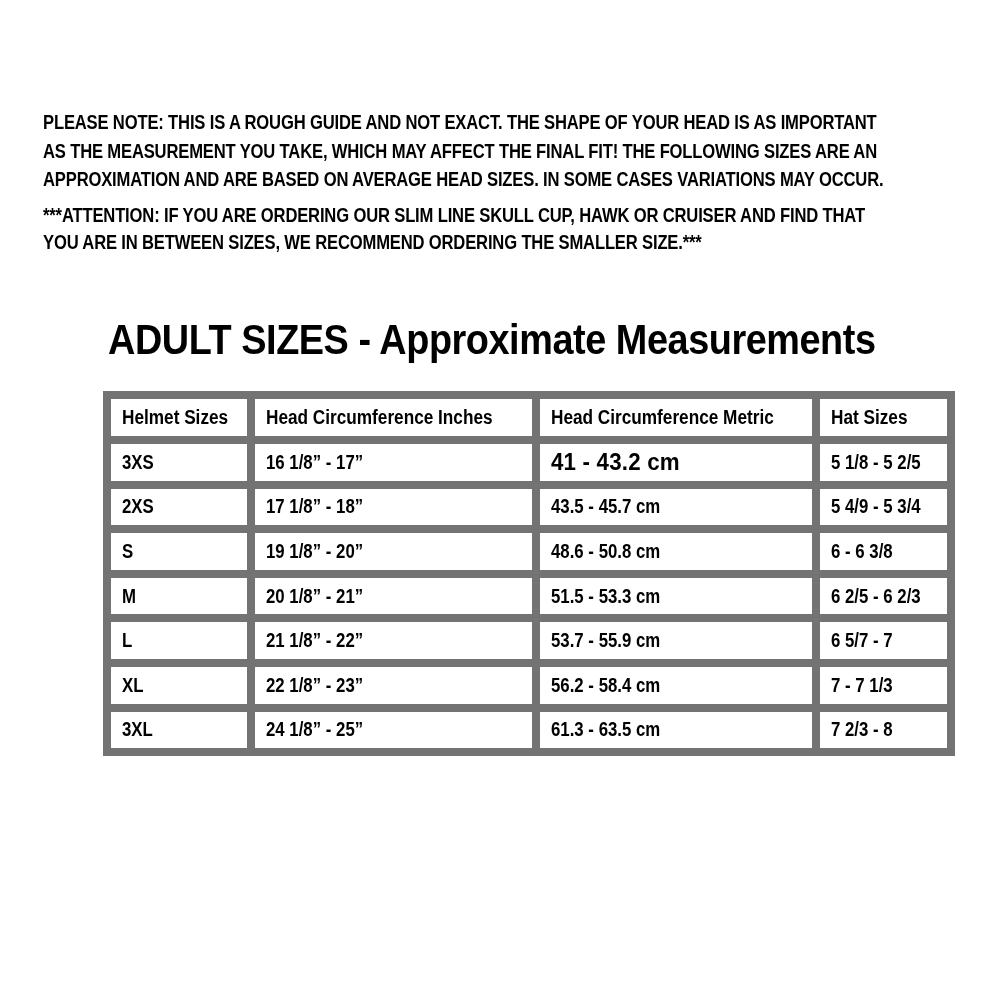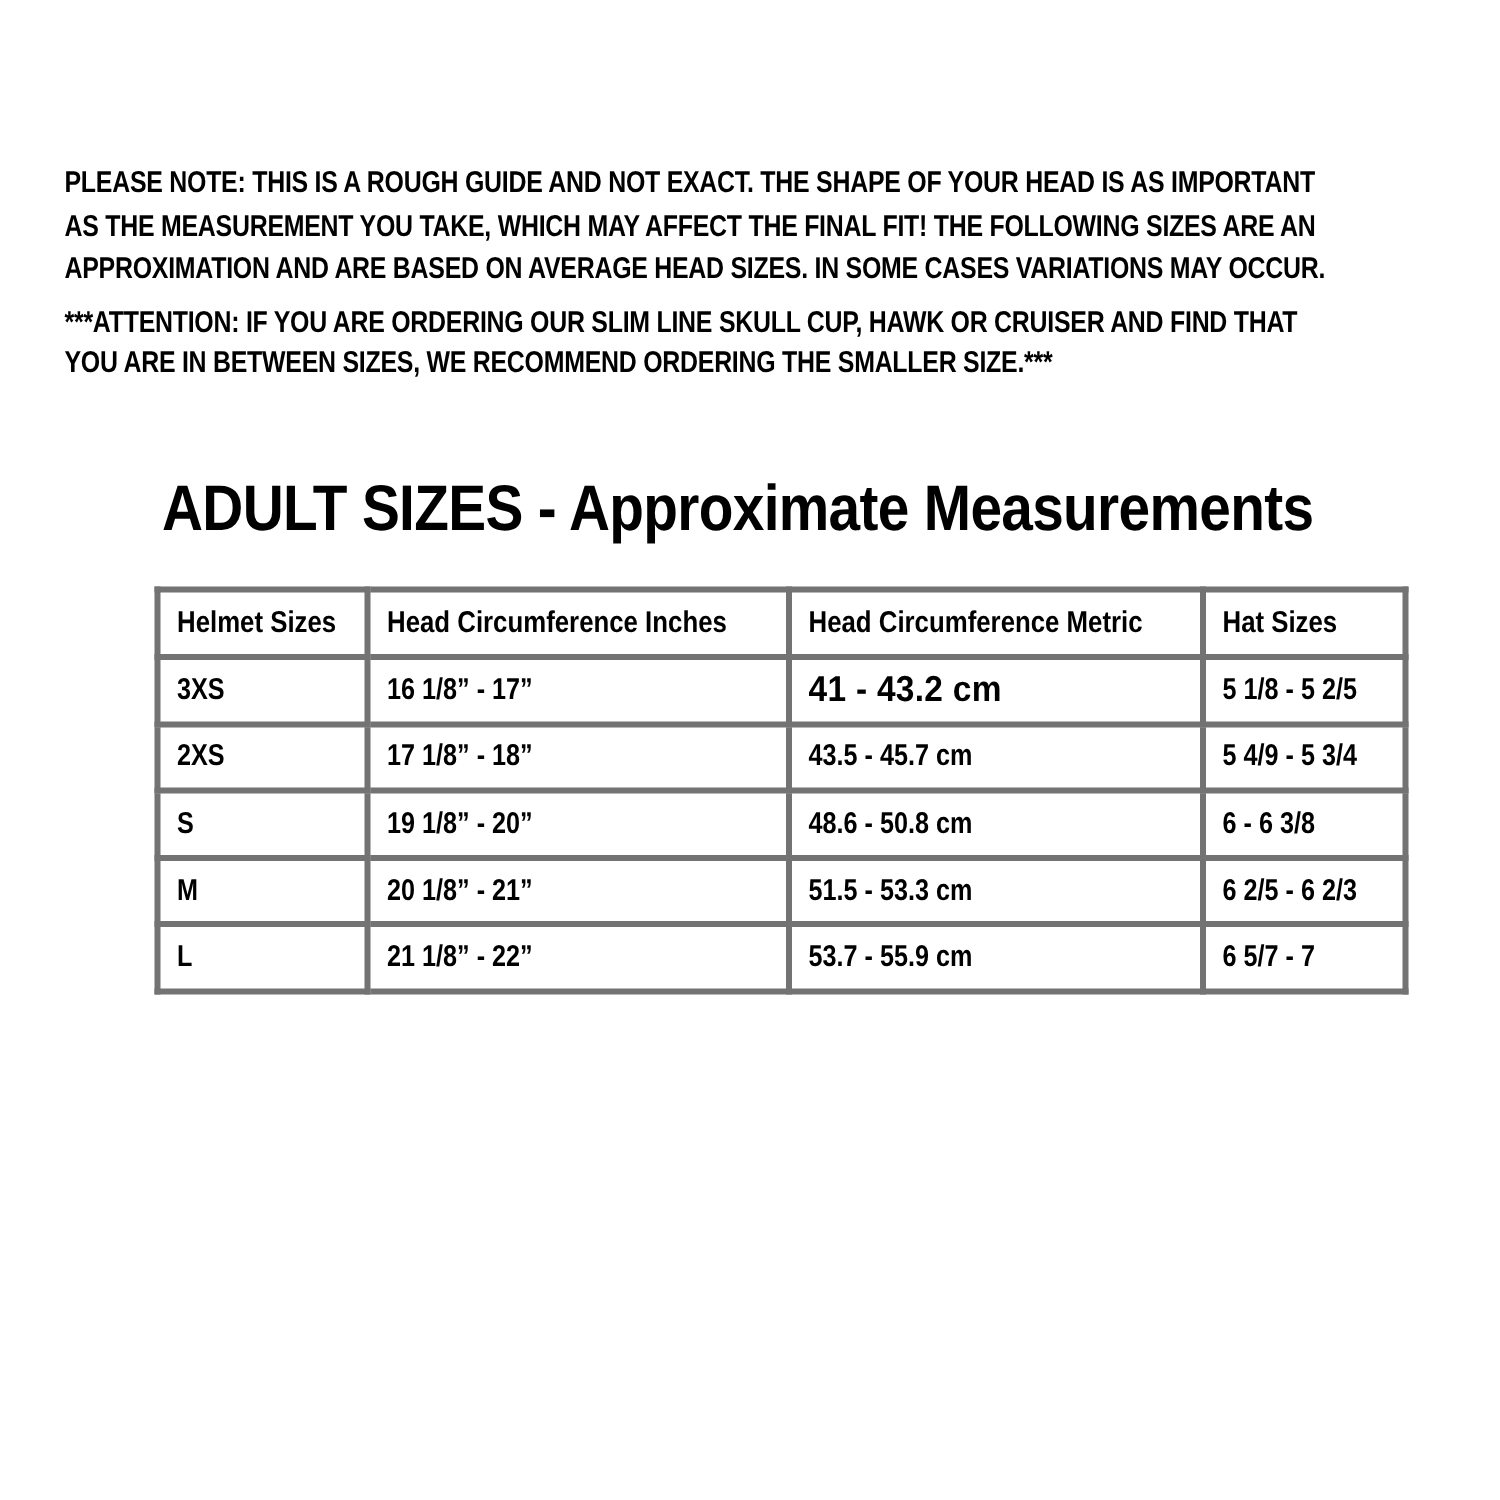--- a/index.html
+++ b/index.html
@@ -55,21 +55,21 @@
   .title .cond { transform: scaleX(0.88); }
 
   table.size-table {
     position: absolute;
     left: 103px;
     top: 391px;
     border-collapse: collapse;
     table-layout: fixed;
   }
   .size-table th, .size-table td {
-    border: 4px solid #737373;
+    border: 8px solid #737373;
     padding: 0 2px 0 11px;
     text-align: left;
     vertical-align: middle;
     font-weight: 700;
     font-size: 20px;
     overflow: hidden;
   }
   .size-table thead tr { height: 45px; }
   .size-table tbody tr { height: 44.6px; }
   .col-helmet { width: 134px; }
@@ -143,16 +143,28 @@
         <td><span class="cond">20 1/8” - 21”</span></td>
         <td><span class="cond">51.5 - 53.3 cm</span></td>
         <td><span class="cond">6 2/5 - 6 2/3</span></td>
       </tr>
       <tr>
         <td><span class="cond">L</span></td>
         <td><span class="cond">21 1/8” - 22”</span></td>
         <td><span class="cond">53.7 - 55.9 cm</span></td>
         <td><span class="cond">6 5/7 - 7</span></td>
       </tr>
+      <tr>
+        <td><span class="cond">XL</span></td>
+        <td><span class="cond">22 1/8” - 23”</span></td>
+        <td><span class="cond">56.2 - 58.4 cm</span></td>
+        <td><span class="cond">7 - 7 1/3</span></td>
+      </tr>
+      <tr>
+        <td><span class="cond">3XL</span></td>
+        <td><span class="cond">24 1/8” - 25”</span></td>
+        <td><span class="cond">61.3 - 63.5 cm</span></td>
+        <td><span class="cond">7 2/3 - 8</span></td>
+      </tr>
     </tbody>
   </table>
 
 </div>
 
 </body></html>

